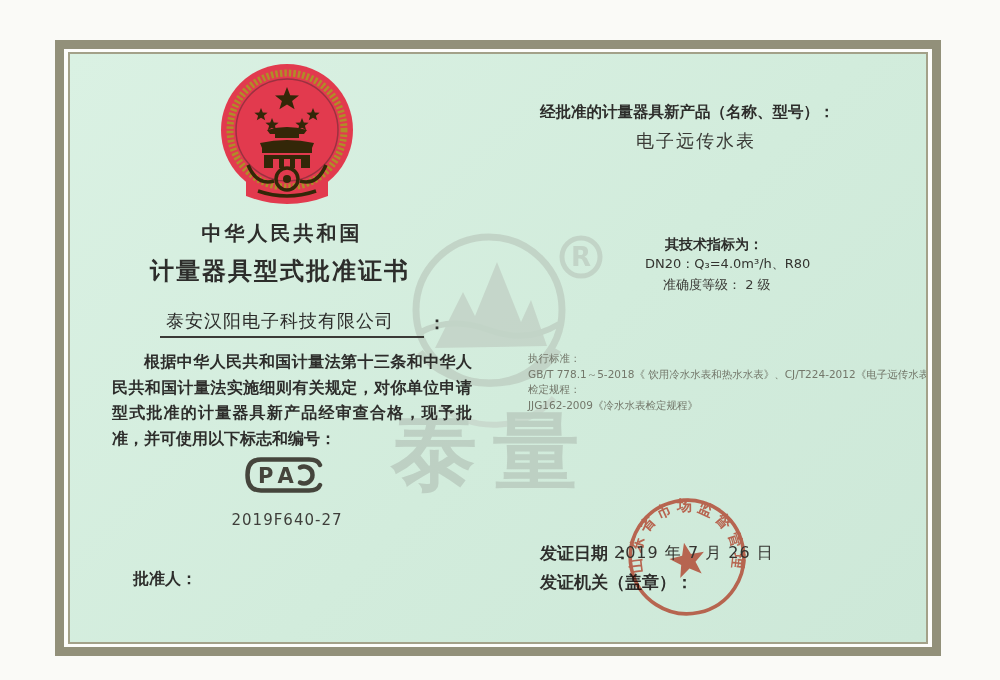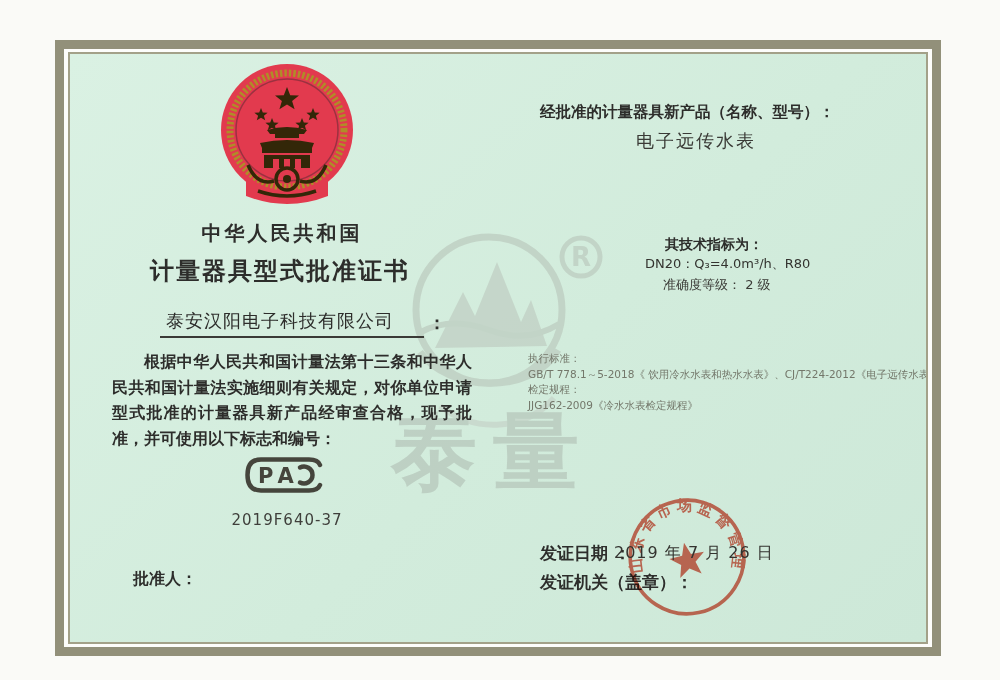--- a/index.html
+++ b/index.html
@@ -117,21 +117,21 @@
       <span class="cjk company-colon">：</span>
     </div>
 
     <div class="abs cjk body-par">根据中华人民共和国计量法第十三条和中华人民共和国计量法实施细则有关规定，对你单位申请型式批准的计量器具新产品经审查合格，现予批准，并可使用以下标志和编号：</div>
 
     <svg class="abs cpa" width="84" height="40" viewBox="0 0 84 40">
       <path d="M 78 10 Q 76 4.5 67 4.5 L 19 4.5 Q 5.5 4.5 5.5 20 Q 5.5 35.5 19 35.5 L 67 35.5 Q 76 35.5 78 30" fill="none" stroke="#45453c" stroke-width="4.5" stroke-linecap="round"></path>
       <path d="M 58 12.5 A 8.5 8.5 0 1 1 58 27.5" fill="none" stroke="#45453c" stroke-width="4.5" stroke-linecap="round"></path>
       <text x="16" y="28" font-size="21" font-weight="bold" fill="#45453c" letter-spacing="6">PA</text>
     </svg>
-    <div class="abs cpa-number">2019F640-37</div>
+    <div class="abs cpa-number">2019F640-27</div>
 
     <div class="abs cjk approver">批准人：</div>
 
     <div class="abs cjk product-label">经批准的计量器具新产品（名称、型号）：</div>
     <div class="abs product-name">电子远传水表</div>
 
     <div class="abs cjk spec-head">其技术指标为：</div>
     <div class="abs spec-line1">DN20：Q₃=4.0m³/h、R80</div>
     <div class="abs spec-line2">准确度等级： 2 级</div>
 

